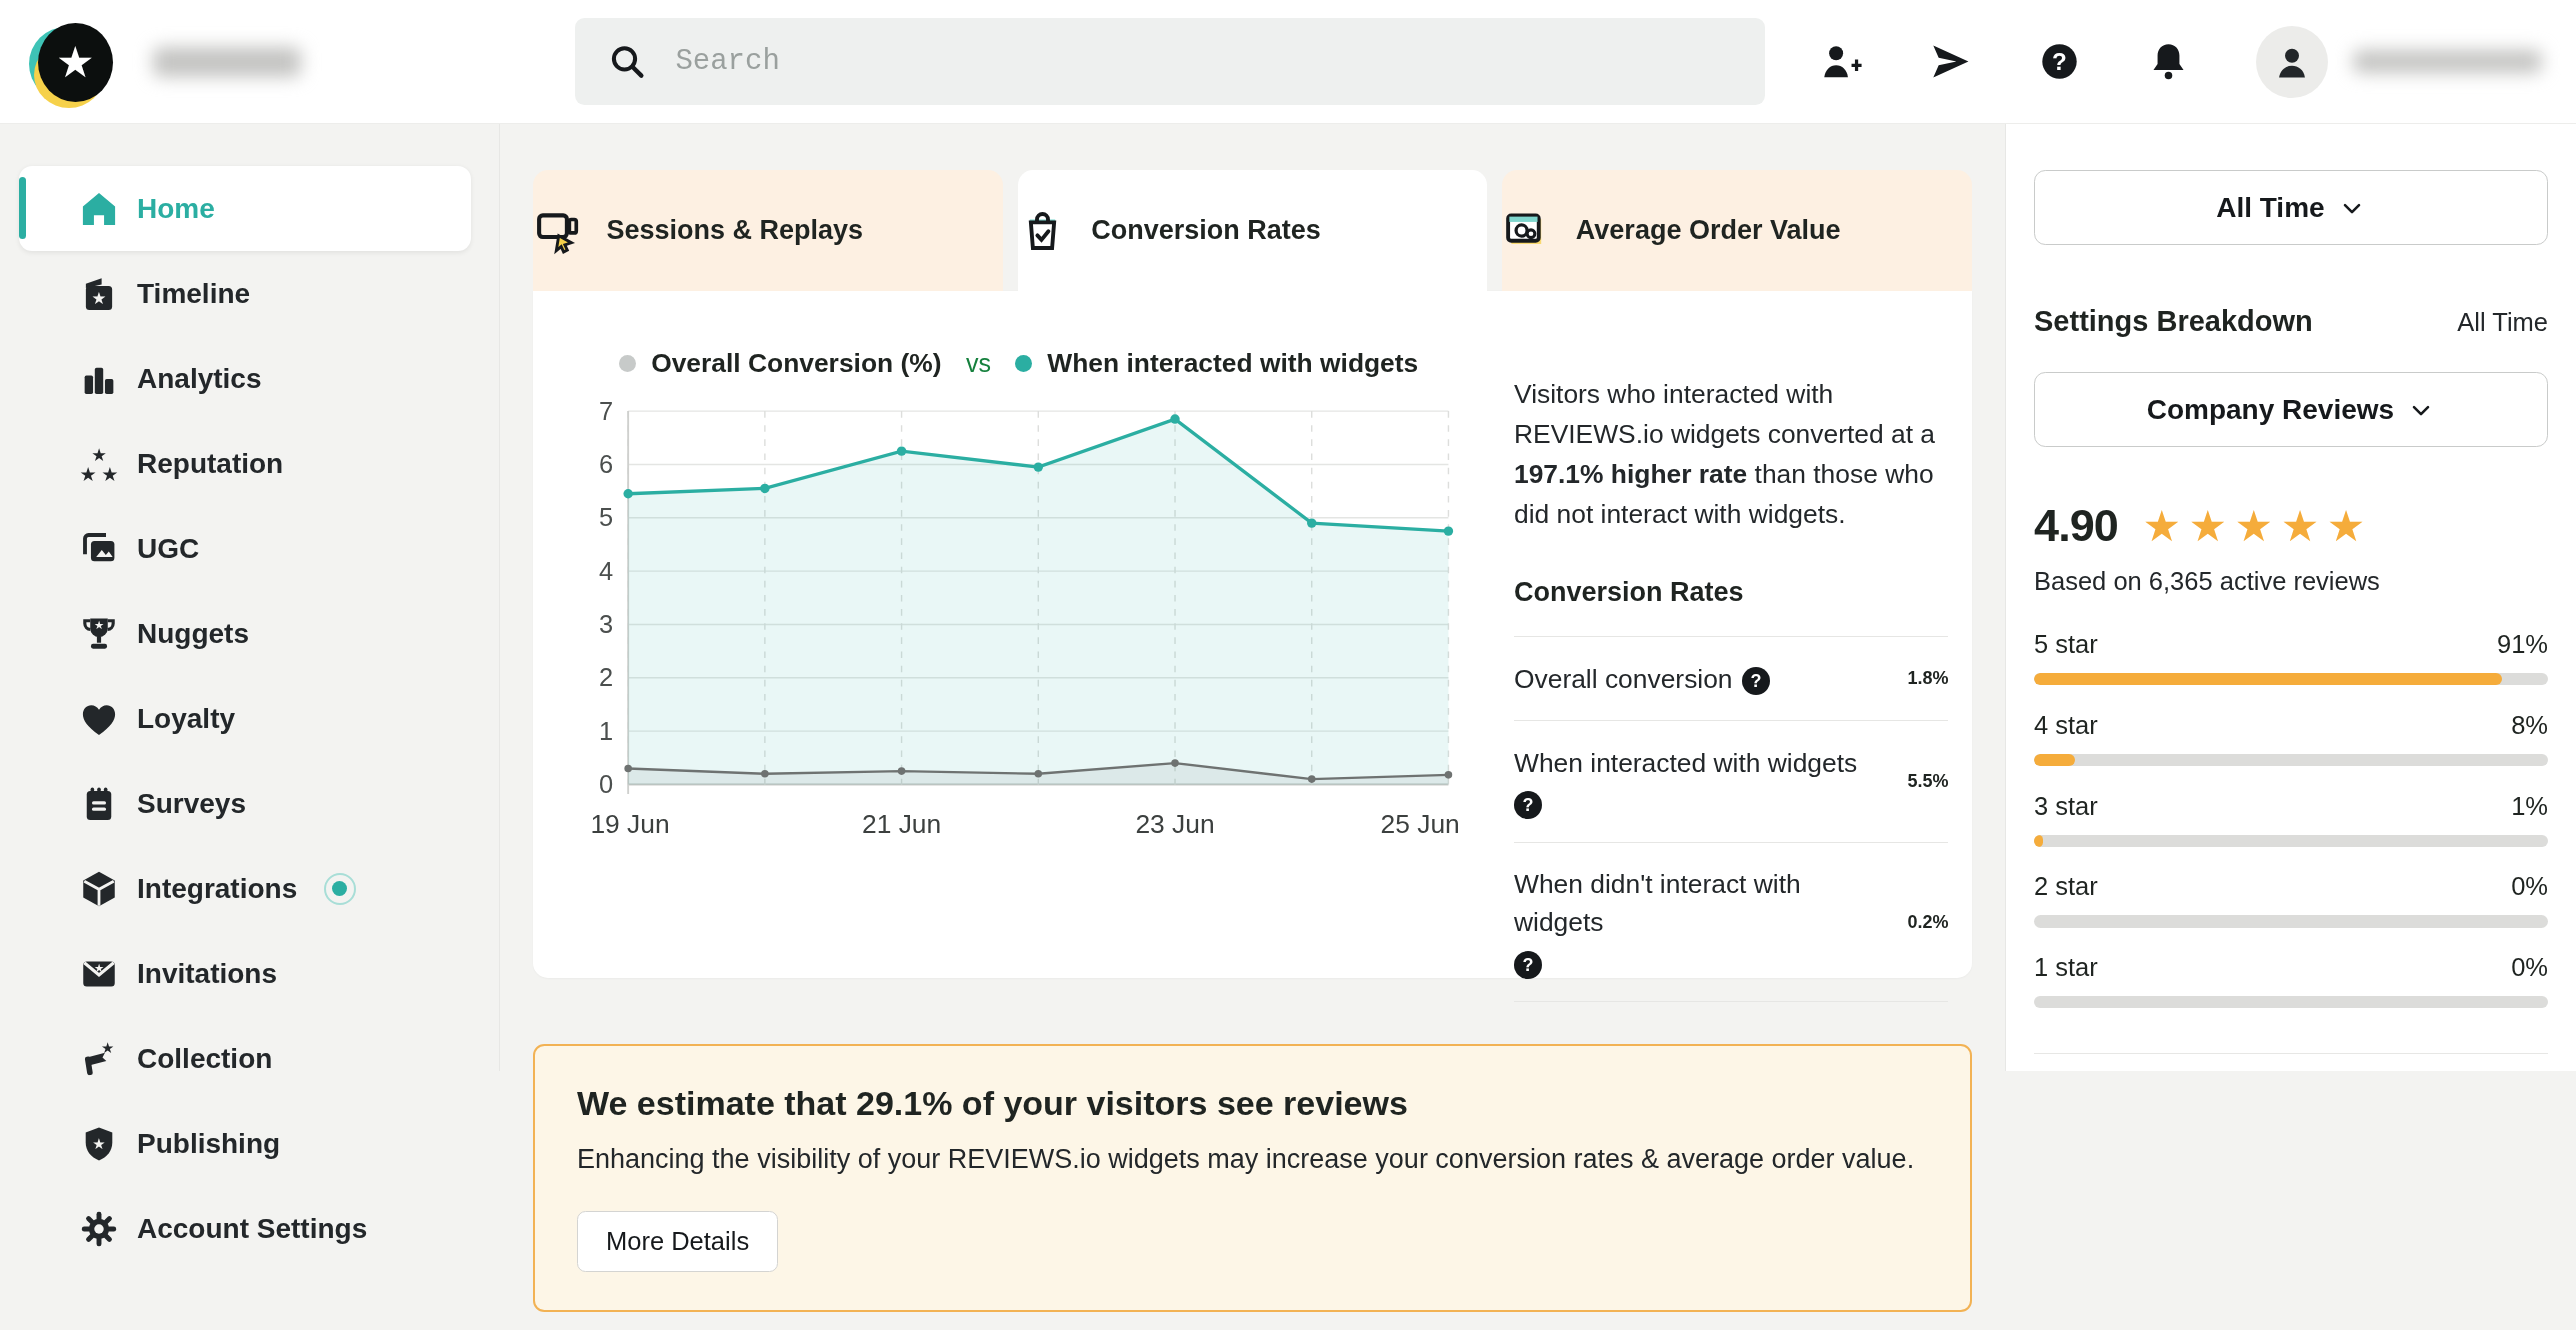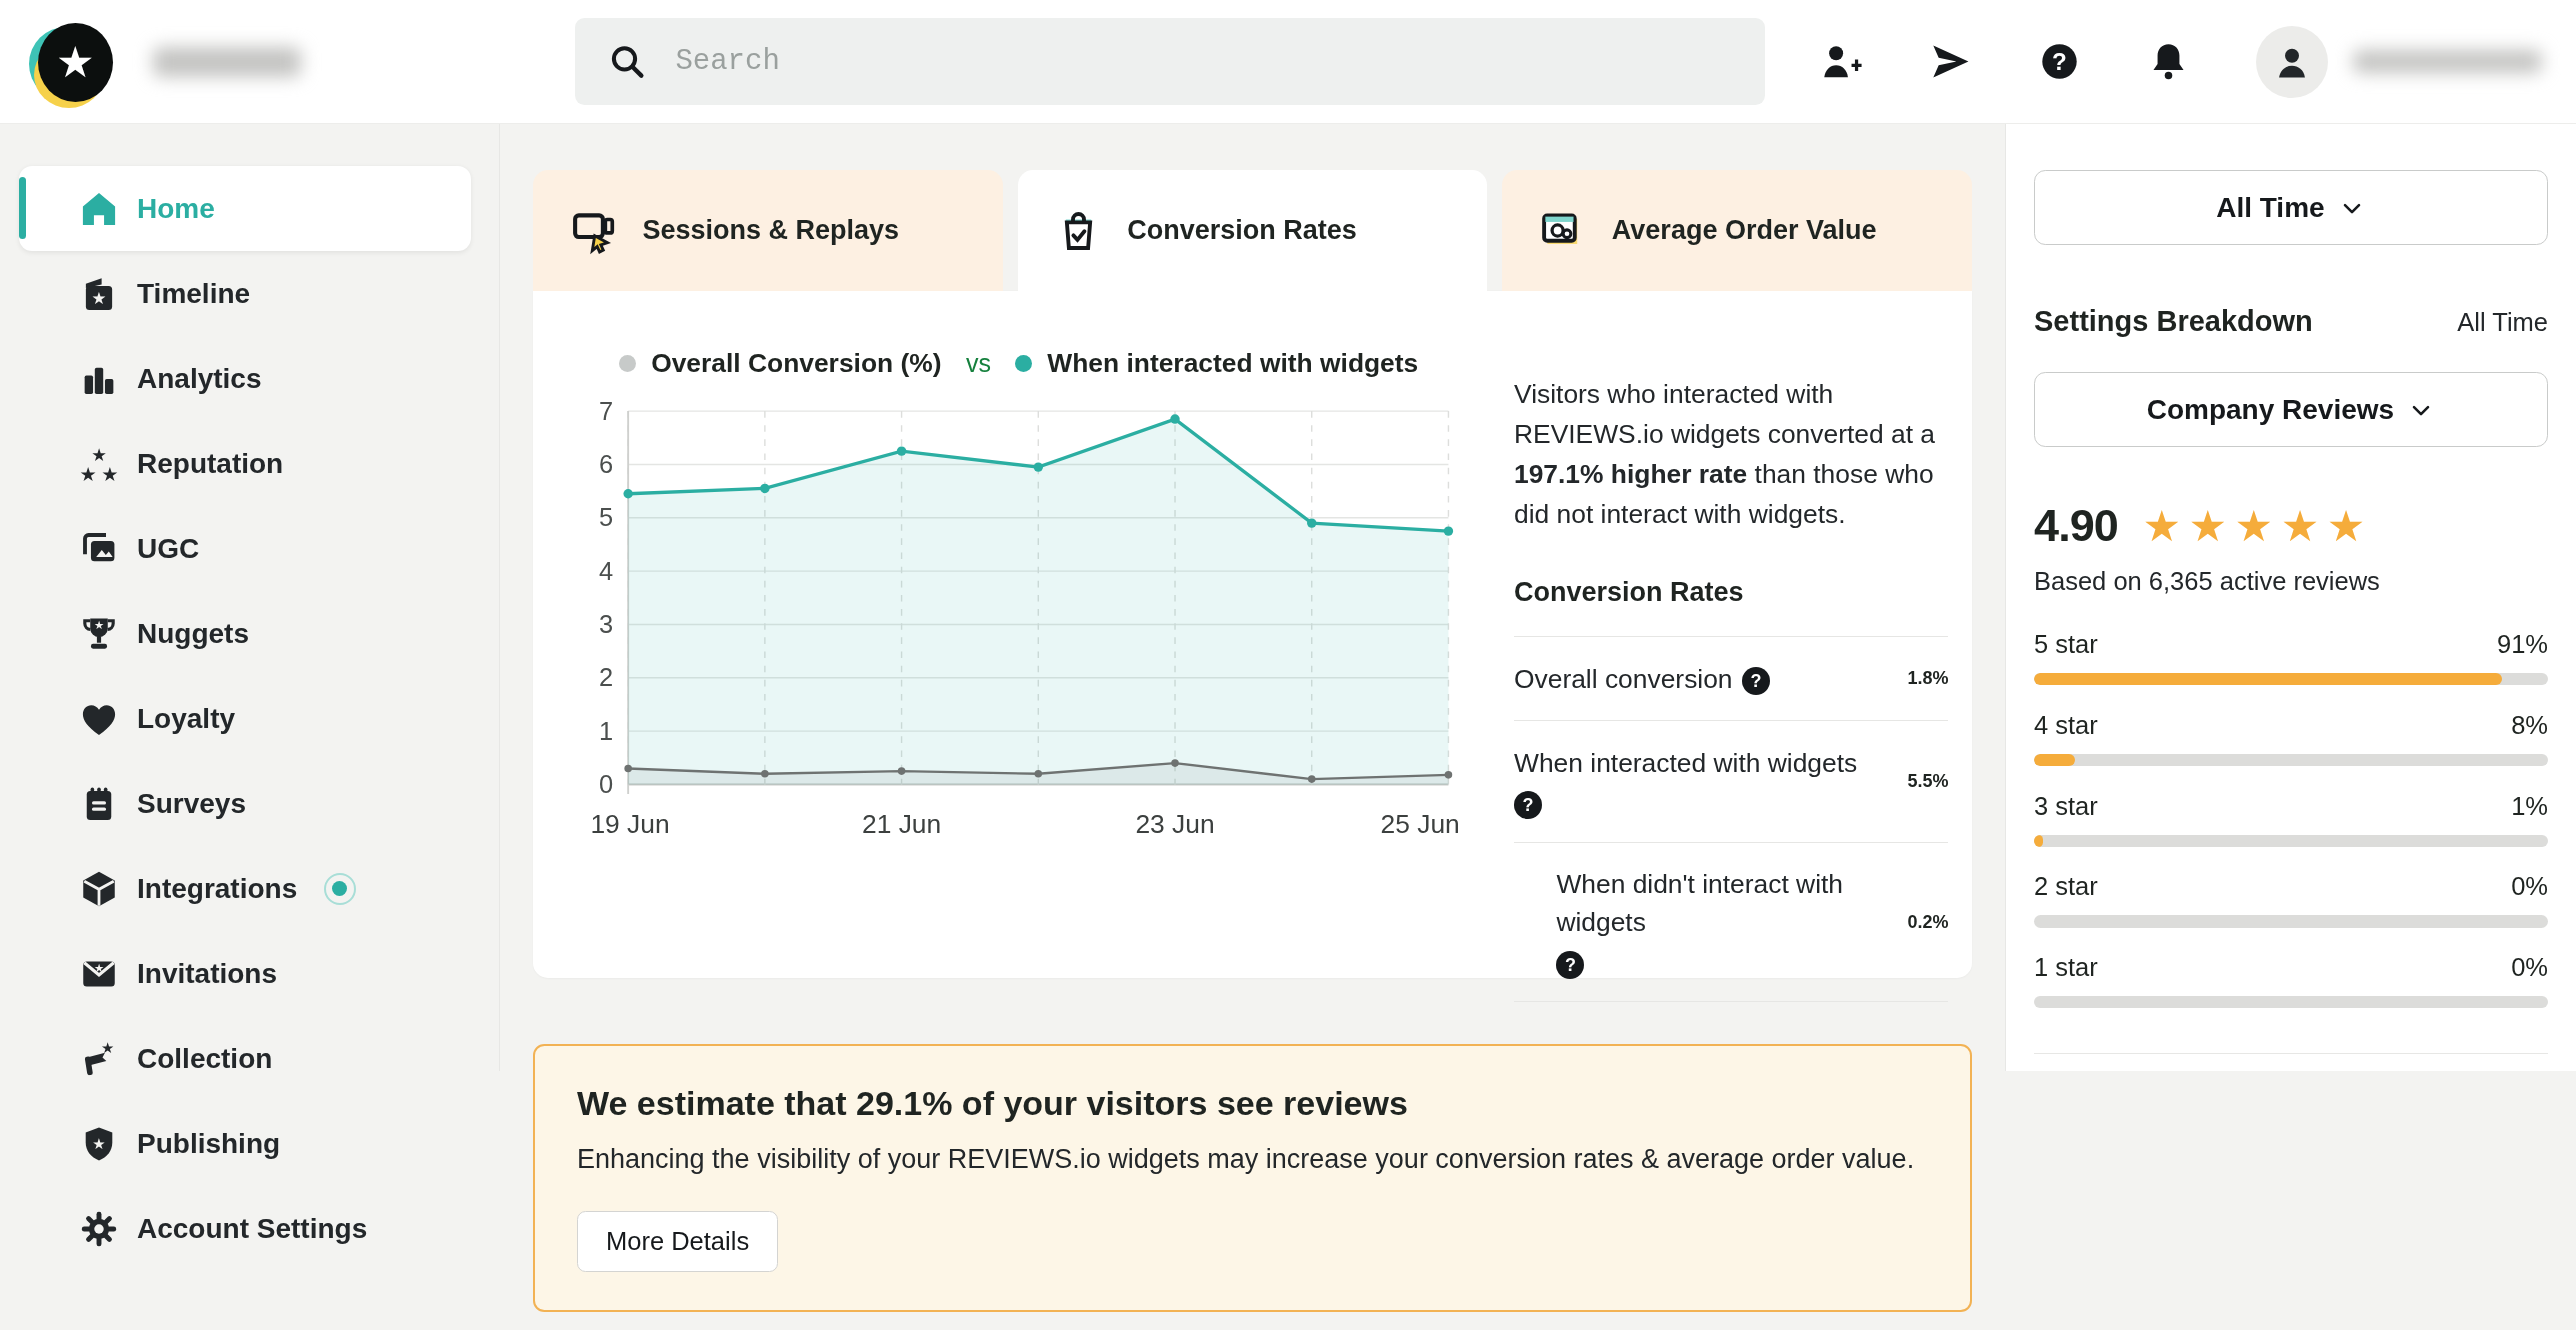--- a/index.html
+++ b/index.html
@@ -39,39 +39,39 @@
   .side-item.active::before { content:""; position:absolute; left:0; top:11.3px; width:6.6px; height:62px;
     border-radius:4.7px; background:#2baea2; }
   .int-badge { width:32px; height:32px; border:2.8px solid #a8ded7; border-radius:50%;
     display:flex; align-items:center; justify-content:center; margin-left:9.4px; }
   .int-badge i { width:15px; height:15px; border-radius:50%; background:#2baea2; }
 
   
   .main { flex:1 1 auto; padding:46px 33px 0 33px; }
   .tabs { display:flex; gap:15px; }
   .tab { flex:1; height:121px; border-radius:15px 15px 0 0; background:#fdf0e2;
-    display:flex; align-items:center; gap:24.5px; padding-left:36px; cursor:pointer; }
+    display:flex; align-items:center; gap:24.5px; cursor:pointer; }
   .tab.active { background:#fff; }
   .tab .t-ico { width:49px; height:49px; }
   .tab .t-label { font-size:27px; font-weight:700; }
 
   .card { background:#fff; border-radius:0 0 15px 15px; height:687px; display:flex;
     box-shadow:0 0.9px 1.9px rgba(0,0,0,.03); }
   .chart-zone { flex:1; padding:32px 23.6px 0 42px; }
   .legend { display:flex; align-items:center; justify-content:center; gap:15px; margin-top:24.5px; }
   .legend .dot { width:17px; height:17px; border-radius:50%; }
   .legend .lg-label { font-size:26.4px; font-weight:700; }
   .legend .lg-vs { font-size:25px; color:#15803d; margin:0 9.4px; }
 
   .info-panel { width:486px; flex:0 0 auto; padding:83px 23.6px 0 28px; }
   .info-panel p { font-size:26.4px; line-height:40px; color:#23272a; }
   .info-panel h3 { font-size:27px; font-weight:700; margin-top:43px; margin-bottom:28px; }
   .cr-row { display:flex; align-items:center; justify-content:space-between;
     border-top:0.9px solid #e6e6e4; padding:22.6px 0; }
-  .cr-row:last-child { border-bottom:0.9px solid #e6e6e4;justify-content:flex-end; }
+  .cr-row:last-child { border-bottom:0.9px solid #e6e6e4; }
   .cr-label { width:351px; font-size:26.4px; line-height:38px; color:#23272a; }
   .cr-value { font-size:18px; font-weight:700; }
   .q { display:inline-flex; width:28px; height:28px; border-radius:50%; background:#16191c; color:#fff;
     font-size:18px; font-weight:700; align-items:center; justify-content:center; vertical-align:middle; margin-left:9.4px; }
   .q.q-block { display:flex; margin:9.4px 0 0 0; }
 
   .banner { margin-top:66px; background:#fdf6e7; border:2.8px solid #f2b254; border-radius:11.3px;
     padding:38px 42px; }
   .banner h4 { font-size:34px; font-weight:700; }
   .banner p { font-size:27px; margin-top:21px; color:#23272a; }

